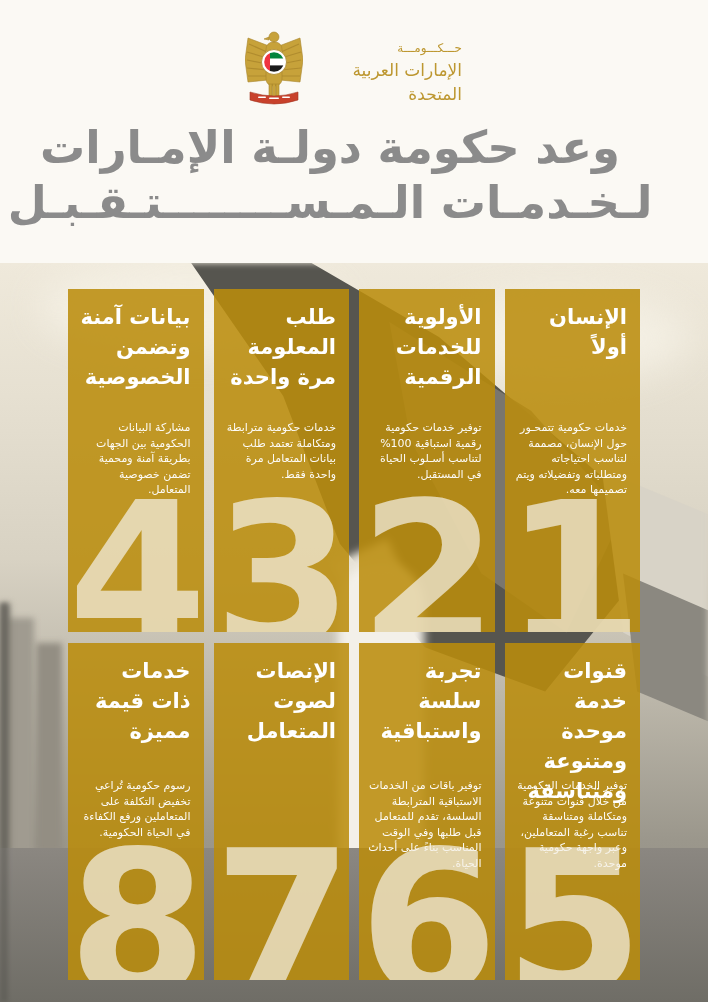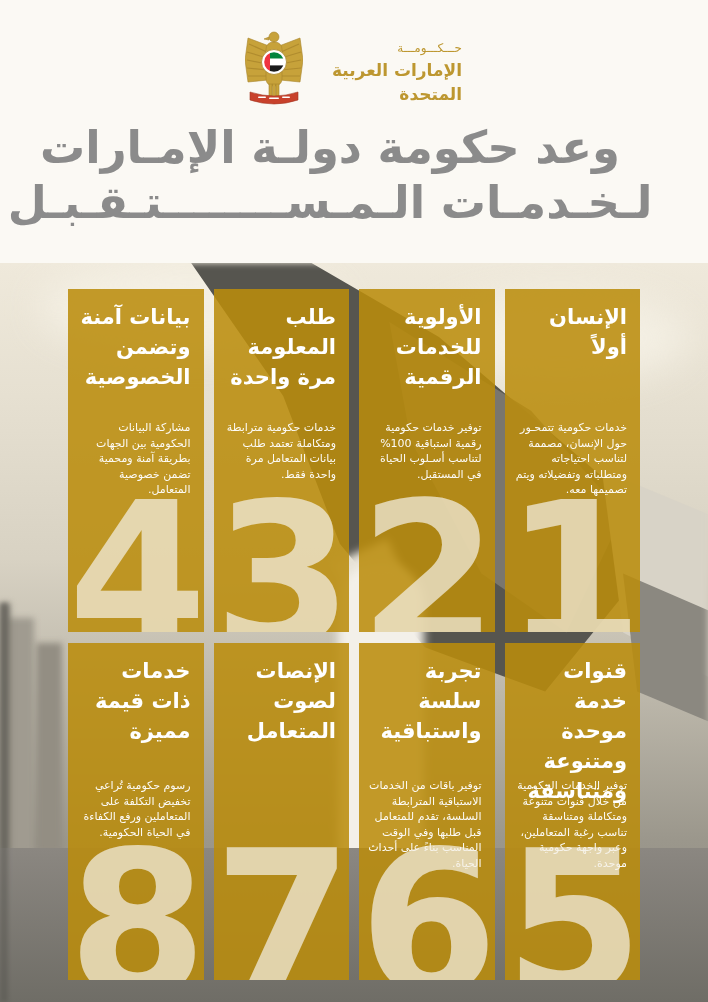--- a/index.html
+++ b/index.html
@@ -5,21 +5,21 @@
   html,body{margin:0;padding:0;background:#e9e7e2;}
   .poster{
     position:relative;width:708px;height:1002px;margin:0 auto;
     background:#FBF9F4;overflow:hidden;
     font-family:"DejaVu Sans",sans-serif;
   }
   
   .emblem{position:absolute;left:245px;top:30px;width:58px;height:78px;}
   .logo-text{position:absolute;left:312px;top:40px;width:150px;direction:rtl;text-align:right;color:#BD9730;}
   .logo-text .gov{font-size:12px;letter-spacing:0;line-height:16px;}
-  .logo-text .country{font-size:17px;font-weight:bold;line-height:24px;margin-top:2px;}
+  .logo-text .country{font-size:17px;font-weight:normal;line-height:24px;margin-top:2px;}
   .main-title{
     position:absolute;top:120px;left:0;width:660px;direction:rtl;text-align:center;
     color:#8B8B8B;font-weight:bold;font-size:45px;line-height:55px;white-space:pre-line;
   }
   
   .photo{position:absolute;left:0;top:263px;width:708px;height:739px;overflow:hidden;}
   .photo .layer{position:absolute;}
   .p-sky{inset:0;background:linear-gradient(180deg,#EFE9DB 0%,#E6E0D1 18%,#D8D2C3 40%,#BDB8AB 58%,#9B978C 78%,#8A867C 100%);}
   .p-cloud{background:#F7F3E8;border-radius:50%;filter:blur(18px);opacity:.75;}
   .c1{left:40px;top:0;width:300px;height:90px;}

